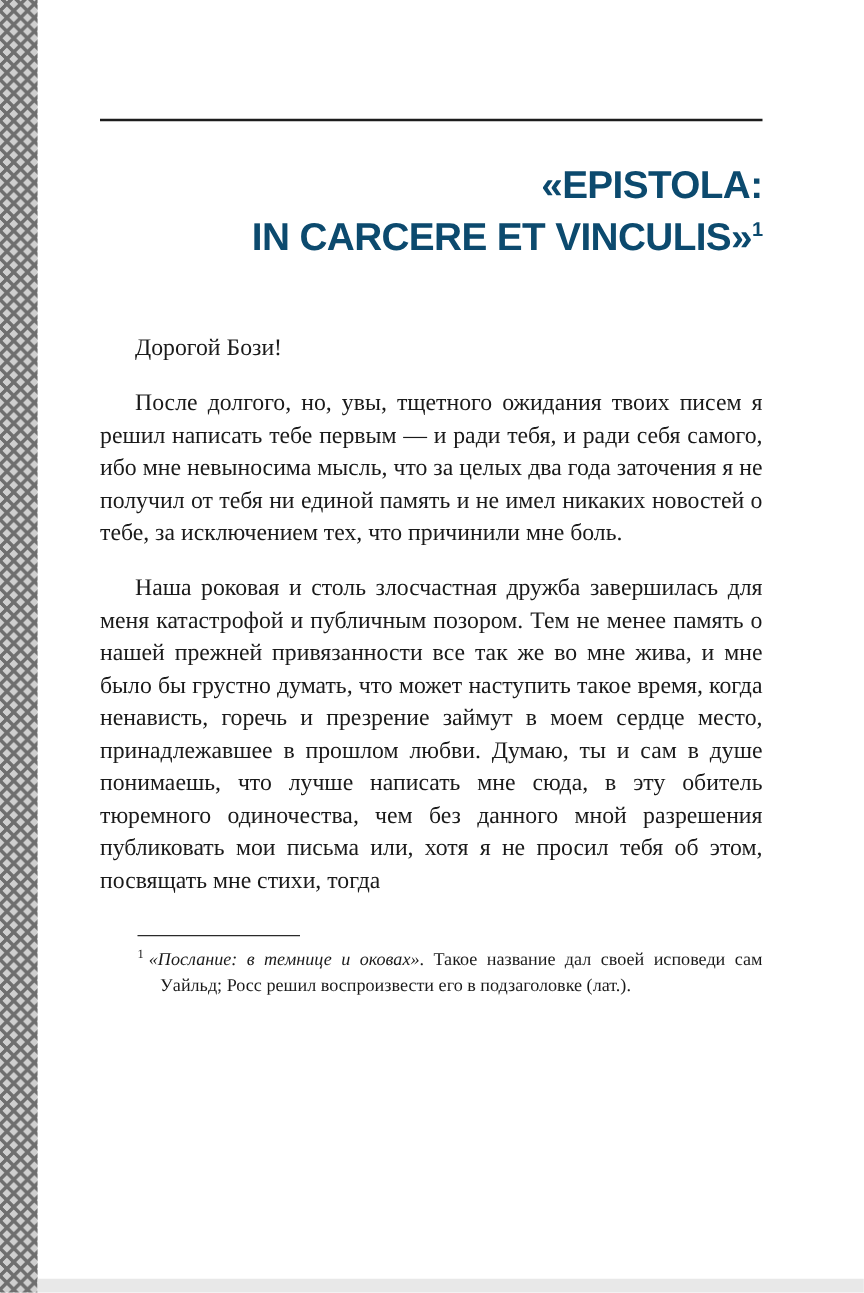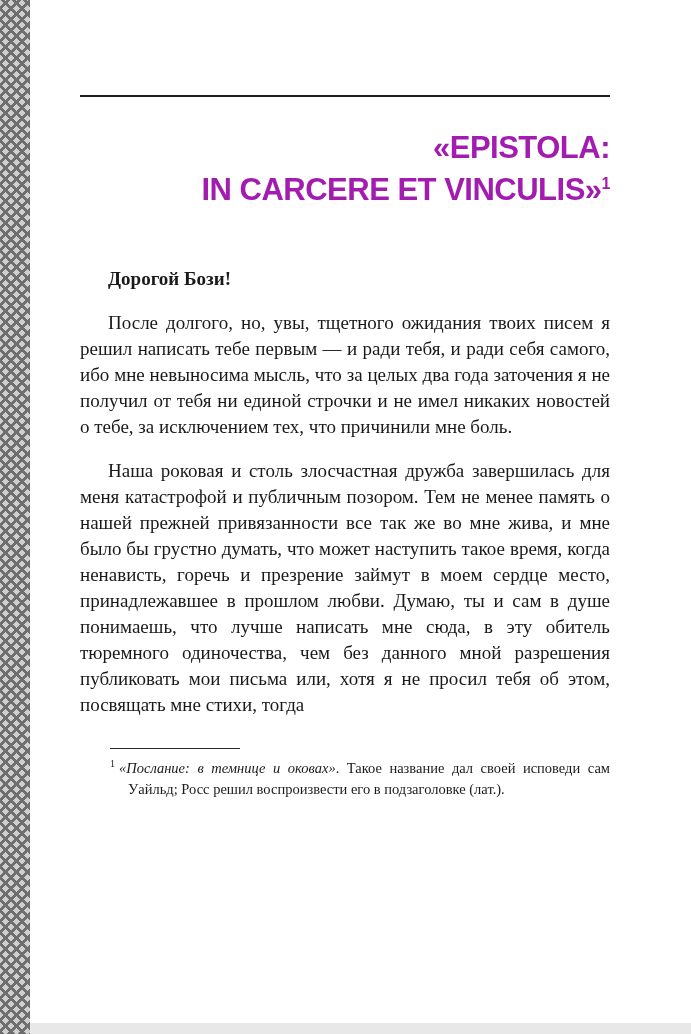--- a/index.html
+++ b/index.html
@@ -54,21 +54,21 @@
   }
 
   .title {
     margin: 30px 0 0 0;
     text-align: right;
     font-family: "Liberation Sans", sans-serif;
     font-weight: bold;
     font-size: 31px;
     line-height: 42px;
     letter-spacing: -0.5px;
-    color: #a21caf;
+    color: #0c4a6e;
   }
   .title sup {
     font-size: 16px;
     font-weight: bold;
     vertical-align: super;
     line-height: 0;
   }
 
   .dateline {
     margin-top: 70px;
@@ -76,21 +76,20 @@
     font-style: italic;
     font-size: 18.5px;
     line-height: 26px;
   }
 
   .salutation {
     margin: 55px 0 0 0;
     text-indent: 28px;
     font-size: 19px;
     line-height: 26px;
-    font-weight: bold;
   }
 
   .body-para {
     margin: 18px 0 0 0;
     text-indent: 28px;
     text-align: justify;
     font-size: 19px;
     line-height: 26px;
   }
 
@@ -125,21 +124,21 @@
 
 <div class="page">
 
   <div class="top-rule"></div>
 
   <h1 class="title"><span>«EPISTOLA:</span><br><span>IN CARCERE ET VINCULIS»</span><sup>1</sup></h1>
 
 
   <p class="salutation">Дорогой Бози!</p>
 
-  <p class="body-para">После долгого, но, увы, тщетного ожидания твоих писем я решил написать тебе первым — и ради тебя, и ради себя самого, ибо мне невыносима мысль, что за целых два года заточения я не получил от тебя ни единой строчки и не имел никаких новостей о тебе, за исключением тех, что причинили мне боль.</p>
+  <p class="body-para">После долгого, но, увы, тщетного ожидания твоих писем я решил написать тебе первым — и ради тебя, и ради себя самого, ибо мне невыносима мысль, что за целых два года заточения я не получил от тебя ни единой память и не имел никаких новостей о тебе, за исключением тех, что причинили мне боль.</p>
 
   <p class="body-para">Наша роковая и столь злосчастная дружба завершилась для меня катастрофой и публичным позором. Тем не менее память о нашей прежней привязанности все так же во мне жива, и мне было бы грустно думать, что может наступить такое время, когда ненависть, горечь и презрение займут в моем сердце место, принадлежавшее в прошлом любви. Думаю, ты и сам в душе понимаешь, что лучше написать мне сюда, в эту обитель тюремного одиночества, чем без данного мной разрешения публиковать мои письма или, хотя я не просил тебя об этом, посвящать мне стихи, тогда</p>
 
   <div class="footnote-block">
     <div class="footnote-rule"></div>
     <p class="footnote"><sup>1</sup><i>«Послание: в темнице и оковах»</i><span>. Такое название дал своей исповеди сам Уайльд; Росс решил воспроизвести его в подзаголовке (лат.).</span></p>
   </div>
 
 </div>
 

